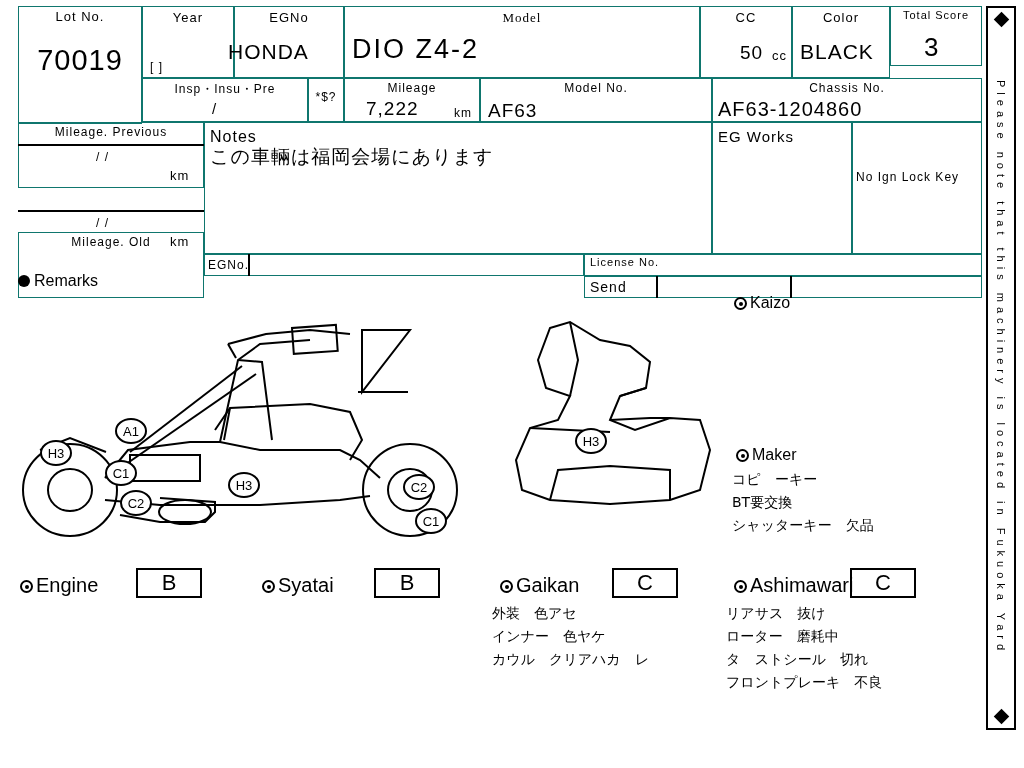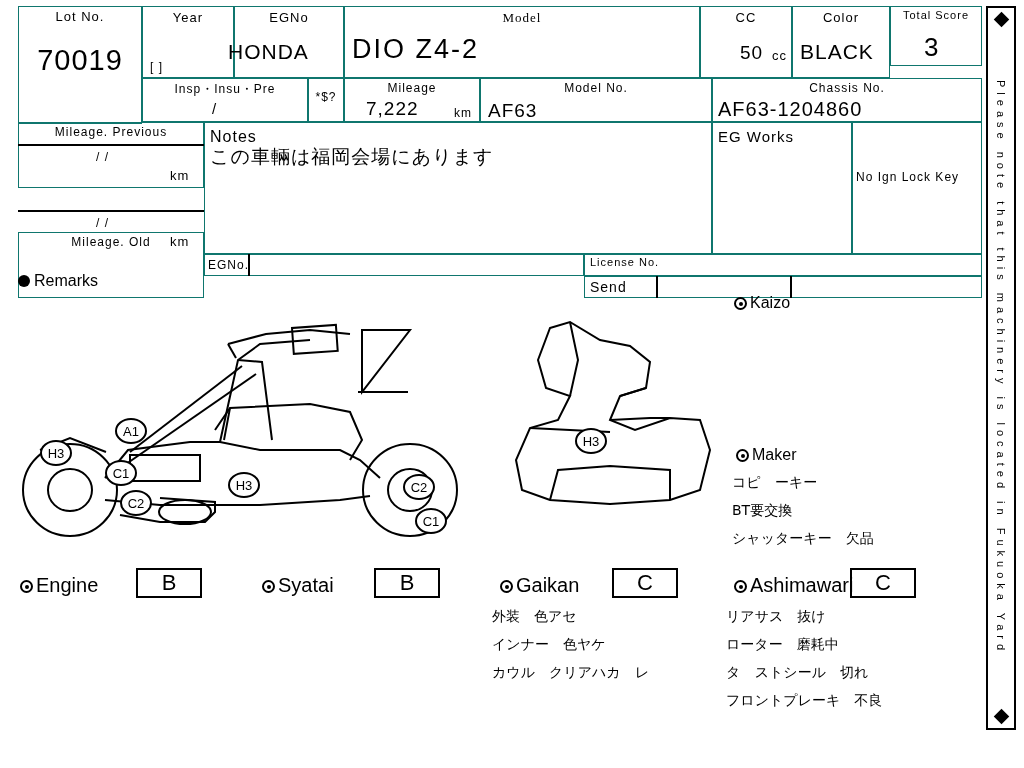--- a/index.html
+++ b/index.html
@@ -68,21 +68,21 @@
 
   
   #remarks{position:absolute;left:18px;top:272px;font-size:16px;display:flex;align-items:center;gap:4px;}
   .bullet-dot{display:inline-block;width:12px;height:12px;border-radius:50%;background:#000;}
   #kaizo{position:absolute;left:734px;top:294px;font-size:16px;}
 
   
   .grade-label{position:absolute;font-size:20px;}
   .grade-box{position:absolute;border:2px solid #000;box-sizing:border-box;
      display:flex;align-items:center;justify-content:center;font-size:22px;}
-  .notes-list{position:absolute;font-size:14px;line-height:28px;white-space:pre;}
+  .notes-list{position:absolute;font-size:14px;line-height:23px;white-space:pre;}
 
   #sonota{position:absolute;left:736px;top:446px;font-size:16px;}
   #sonota-list{left:732px;top:468px;}
 
   #eng-lbl{left:20px;top:574px;}
   #eng-box{left:136px;top:568px;width:66px;height:30px;}
   #syatai-lbl{left:262px;top:574px;text-align:right;}
   #syatai-box{left:374px;top:568px;width:66px;height:30px;}
   #gaikan-lbl{left:500px;top:574px;}
   #gaikan-box{left:612px;top:568px;width:66px;height:30px;}

